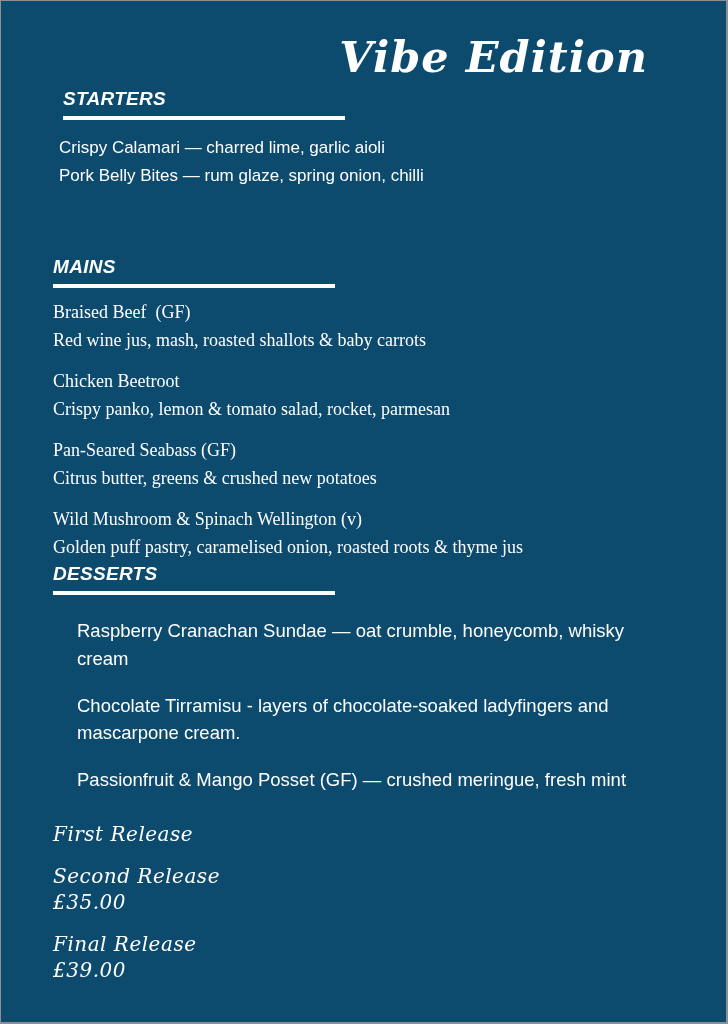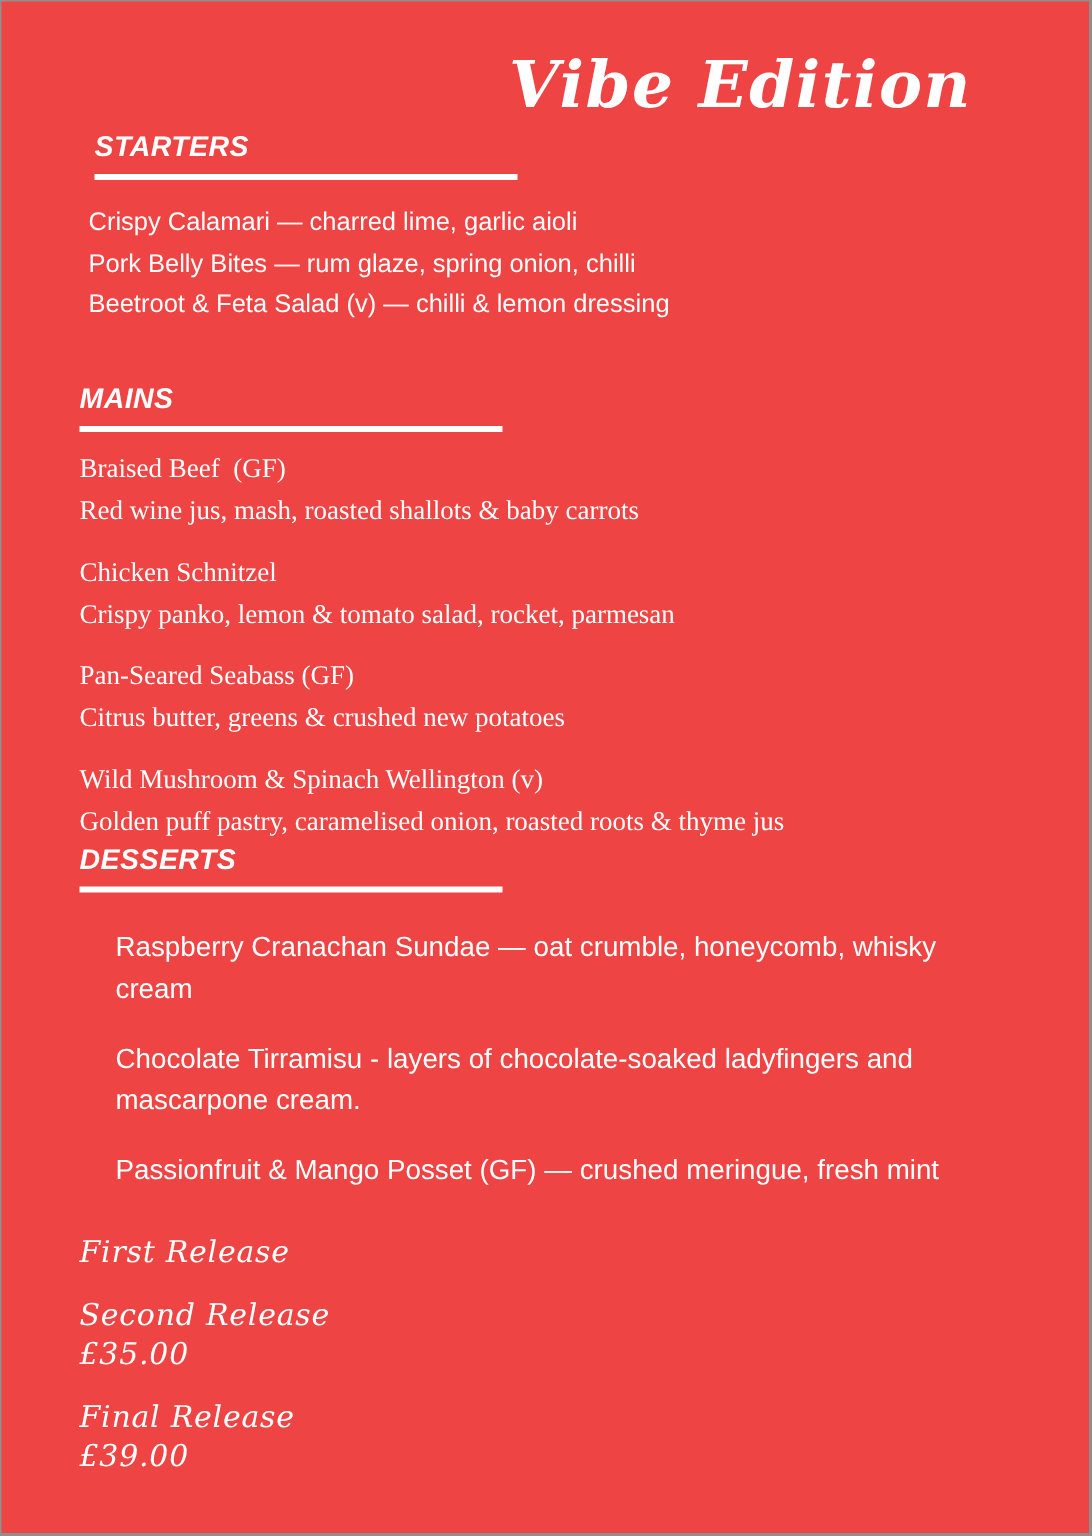--- a/index.html
+++ b/index.html
@@ -5,21 +5,21 @@
   html, body { margin: 0; padding: 0; }
   body {
     width: 728px; height: 1024px;
     font-family: "Liberation Sans", sans-serif;
     overflow: hidden;
   }
   .page {
     position: relative;
     width: 728px; height: 1024px;
     box-sizing: border-box;
-    background: #ef4444;
+    background: #0c4a6e;
     color: #ffffff;
     border: 1px solid #8f8f8f;
     border-right-width: 2px;
     border-bottom-width: 2px;
   }
   .title {
     position: absolute;
     top: 33px; right: 78px;
     margin: 0;
     font-family: "DejaVu Serif", serif;
@@ -80,35 +80,34 @@
   <h1 class="title">Vibe Edition</h1>
 
   <section class="sec sec-starters">
     <h2>STARTERS</h2>
     <div class="rule"></div>
   </section>
 
   <div class="starters-list">
     <div class="line">Crispy Calamari — charred lime, garlic aioli</div>
     <div class="line">Pork Belly Bites — rum glaze, spring onion, chilli</div>
-    <div class="line">Beetroot &amp; Feta Salad (v) — chilli &amp; lemon dressing</div>
   </div>
 
   <section class="sec sec-mains">
     <h2>MAINS</h2>
     <div class="rule"></div>
   </section>
 
   <div class="mains-list">
     <div class="mains-item">
       <div class="name">Braised Beef  (GF)</div>
       <div class="desc">Red wine jus, mash, roasted shallots &amp; baby carrots</div>
     </div>
     <div class="mains-item">
-      <div class="name">Chicken Schnitzel</div>
+      <div class="name">Chicken Beetroot</div>
       <div class="desc">Crispy panko, lemon &amp; tomato salad, rocket, parmesan</div>
     </div>
     <div class="mains-item">
       <div class="name">Pan-Seared Seabass (GF)</div>
       <div class="desc">Citrus butter, greens &amp; crushed new potatoes</div>
     </div>
     <div class="mains-item">
       <div class="name">Wild Mushroom &amp; Spinach Wellington (v)</div>
       <div class="desc">Golden puff pastry, caramelised onion, roasted roots &amp; thyme jus</div>
     </div>

